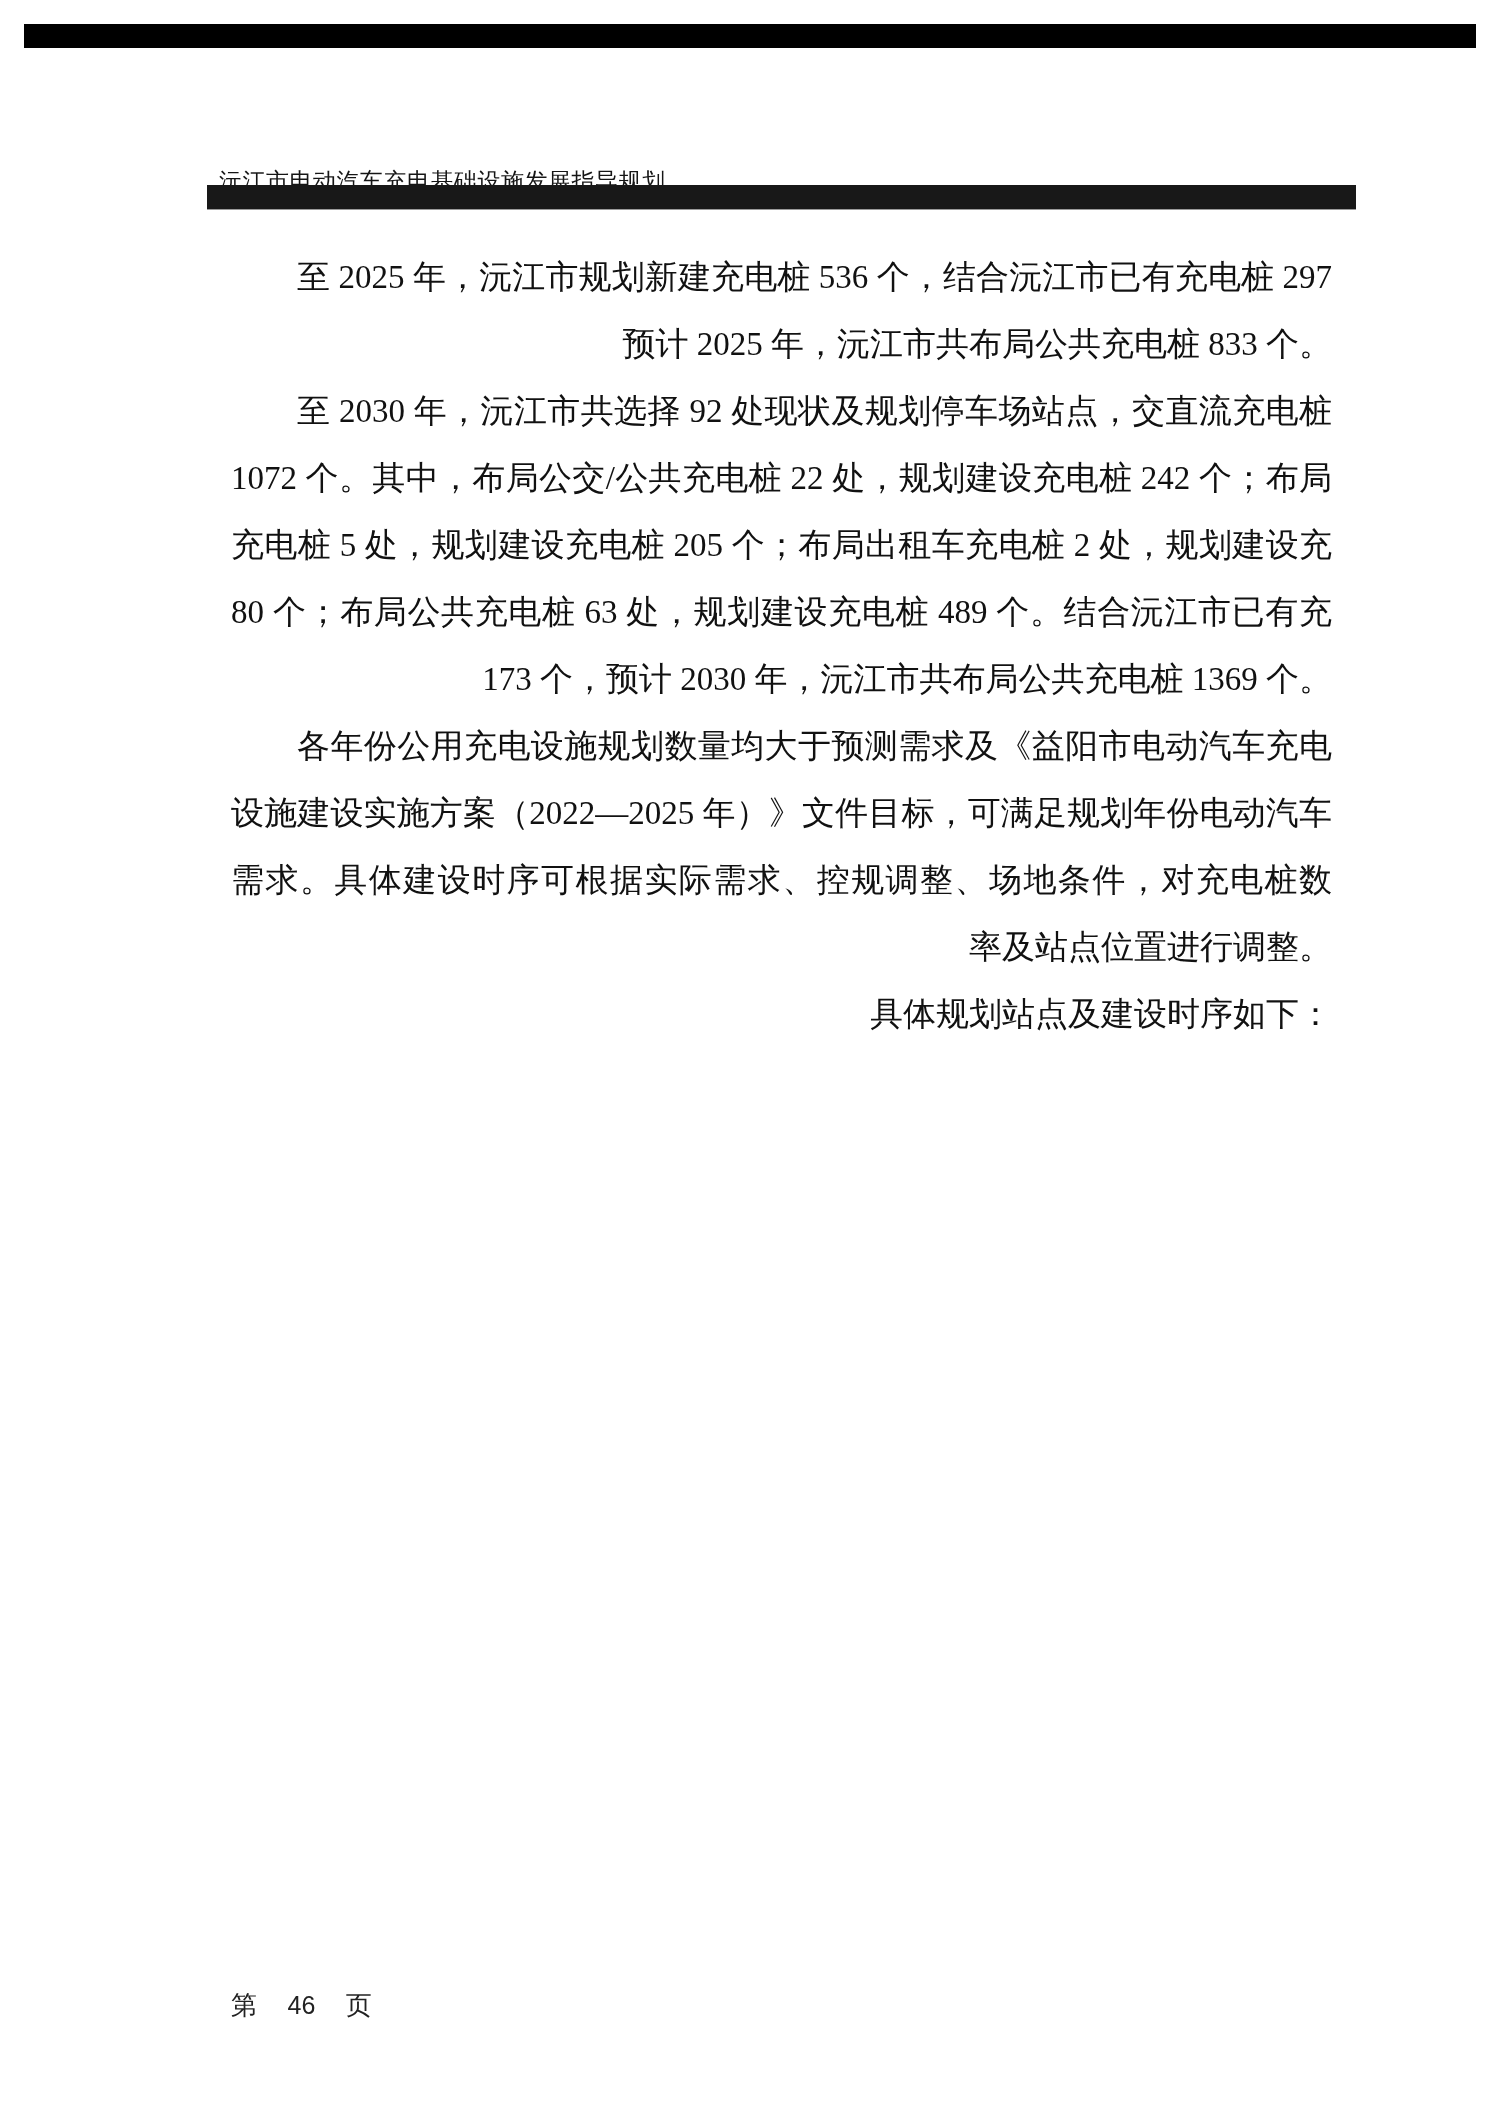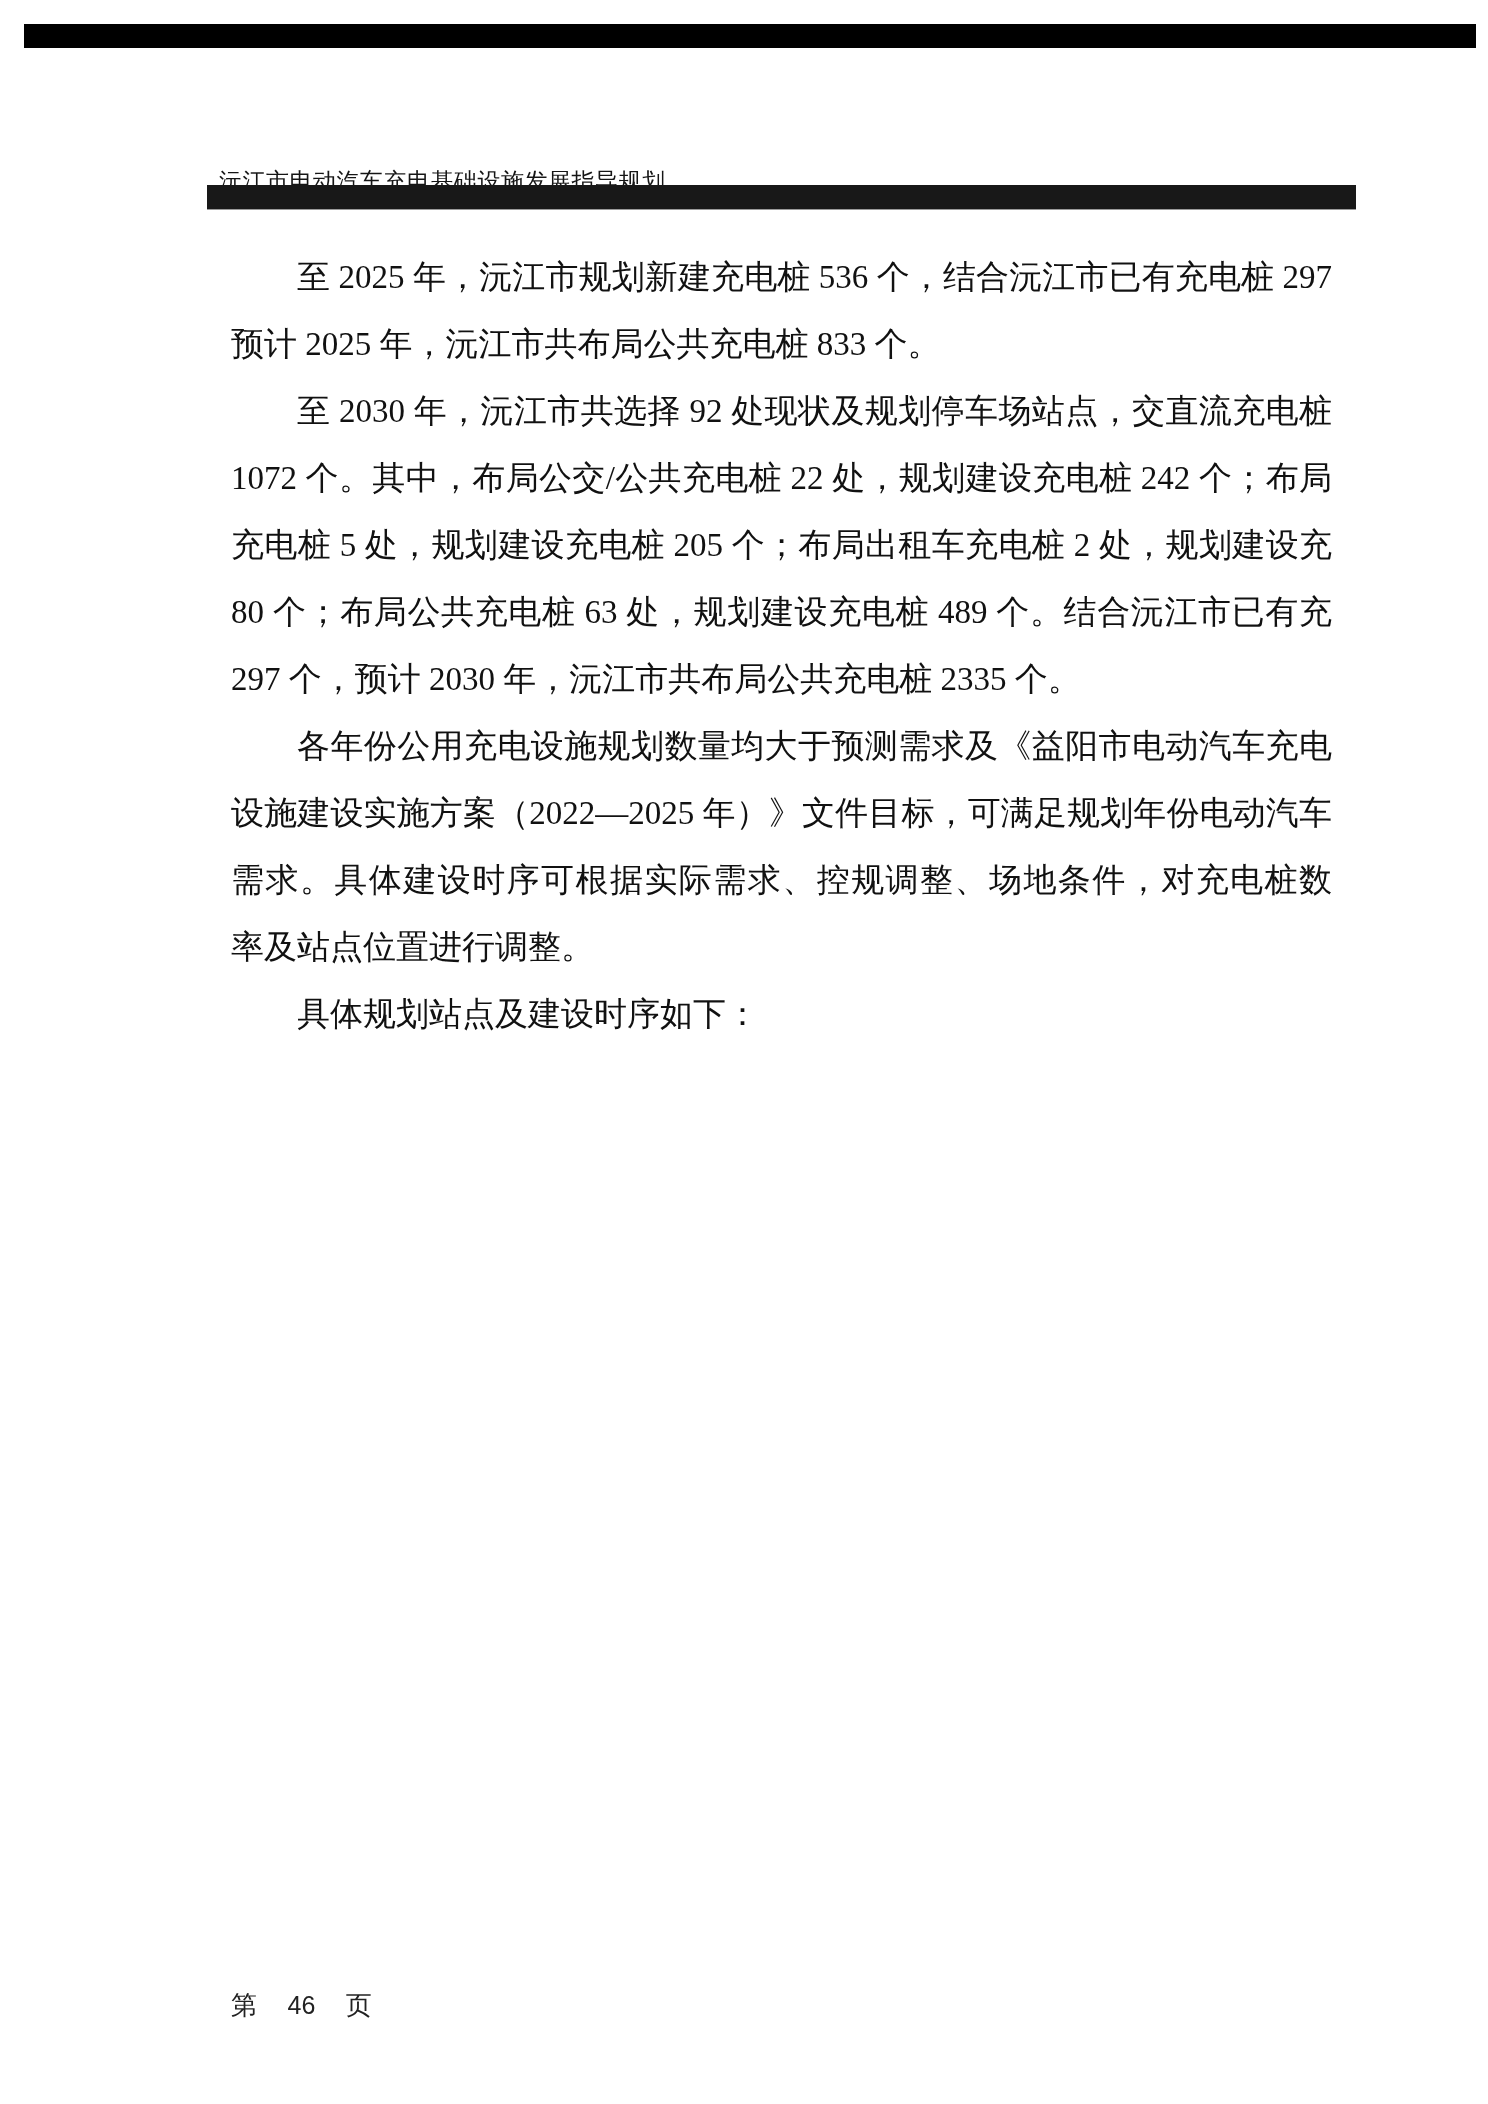--- a/index.html
+++ b/index.html
@@ -45,20 +45,21 @@
     position: absolute;
     left: 183px; top: 196px;
     width: 1149px;
   }
   .line {
     font-size: 33px;
     line-height: 67px;
     height: 67px;
     white-space: nowrap;
     color: #111111;
+    text-align: right;
   }
   .line.justify {
     white-space: normal;
     text-align: justify;
     text-align-last: justify;
     text-justify: inter-character;
     overflow: hidden;
   }
   .line.indent { text-indent: 66px; }
   .footer {
@@ -85,21 +86,21 @@
   <div class="header-title">沅江市电动汽车充电基础设施发展指导规划</div>
   <div class="header-rule"></div>
 
   <div class="body-block">
     <div class="line indent justify">至 2025 年，沅江市规划新建充电桩 536 个，结合沅江市已有充电桩 297 个，</div>
     <div class="line">预计 2025 年，沅江市共布局公共充电桩 833 个。</div>
     <div class="line indent justify">至 2030 年，沅江市共选择 92 处现状及规划停车场站点，交直流充电桩共计</div>
     <div class="line justify">1072 个。其中，布局公交/公共充电桩 22 处，规划建设充电桩 242 个；布局物流</div>
     <div class="line justify">充电桩 5 处，规划建设充电桩 205 个；布局出租车充电桩 2 处，规划建设充电桩</div>
     <div class="line justify">80 个；布局公共充电桩 63 处，规划建设充电桩 489 个。结合沅江市已有充电桩</div>
-    <div class="line">297 个，预计 2030 年，沅江市共布局公共充电桩 2335 个。</div>
+    <div class="line">173 个，预计 2030 年，沅江市共布局公共充电桩 1369 个。</div>
     <div class="line indent justify">各年份公用充电设施规划数量均大于预测需求及《益阳市电动汽车充电基础</div>
     <div class="line justify">设施建设实施方案（2022—2025 年）》文件目标，可满足规划年份电动汽车充电</div>
     <div class="line justify">需求。具体建设时序可根据实际需求、控规调整、场地条件，对充电桩数量、功</div>
     <div class="line">率及站点位置进行调整。</div>
     <div class="line indent">具体规划站点及建设时序如下：</div>
   </div>
 
   <div class="footer">
     <span>第</span>
     <span class="num">46</span>

